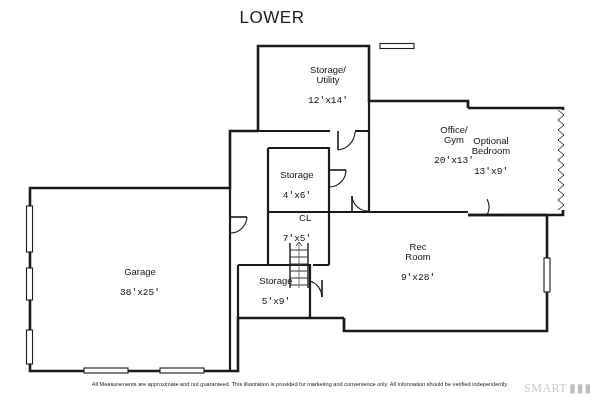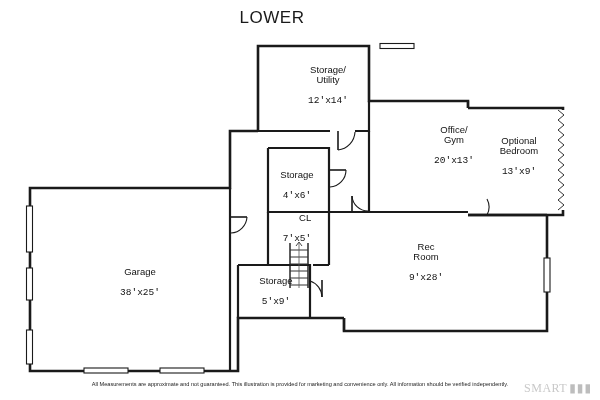--- a/index.html
+++ b/index.html
@@ -168,34 +168,34 @@
 <div class="room-label" style="left:328px; top:85px;">
   <span class="nm">Storage/
 Utility</span>
   <span class="dim">12'x14'</span>
 </div>
 <div class="room-label" style="left:426px; top:145px;margin-left:28px;">
   <span class="nm">Office/
 Gym</span>
   <span class="dim">20'x13'</span>
 </div>
-<div class="room-label" style="left:519px; top:156px;">
+<div class="room-label" style="left:491px; top:156px;">
   <span class="nm">Optional
 Bedroom</span>
   <span class="dim">13'x9'</span>
 </div>
 <div class="room-label" style="left:297px; top:185px;">
   <span class="nm">Storage</span>
   <span class="dim">4'x6'</span>
 </div>
 <div class="room-label" style="left:297px; top:228px;text-align:right;">
   <span class="nm">CL</span>
   <span class="dim">7'x5'</span>
 </div>
-<div class="room-label" style="left:418px; top:262px;margin-left:8px;">
+<div class="room-label" style="left:418px; top:262px;">
   <span class="nm">Rec
 Room</span>
   <span class="dim">9'x28'</span>
 </div>
 <div class="room-label" style="left:140px; top:282px;">
   <span class="nm">Garage</span>
   <span class="dim">38'x25'</span>
 </div>
 <div class="room-label" style="left:276px; top:291px;">
   <span class="nm">Storage</span>

